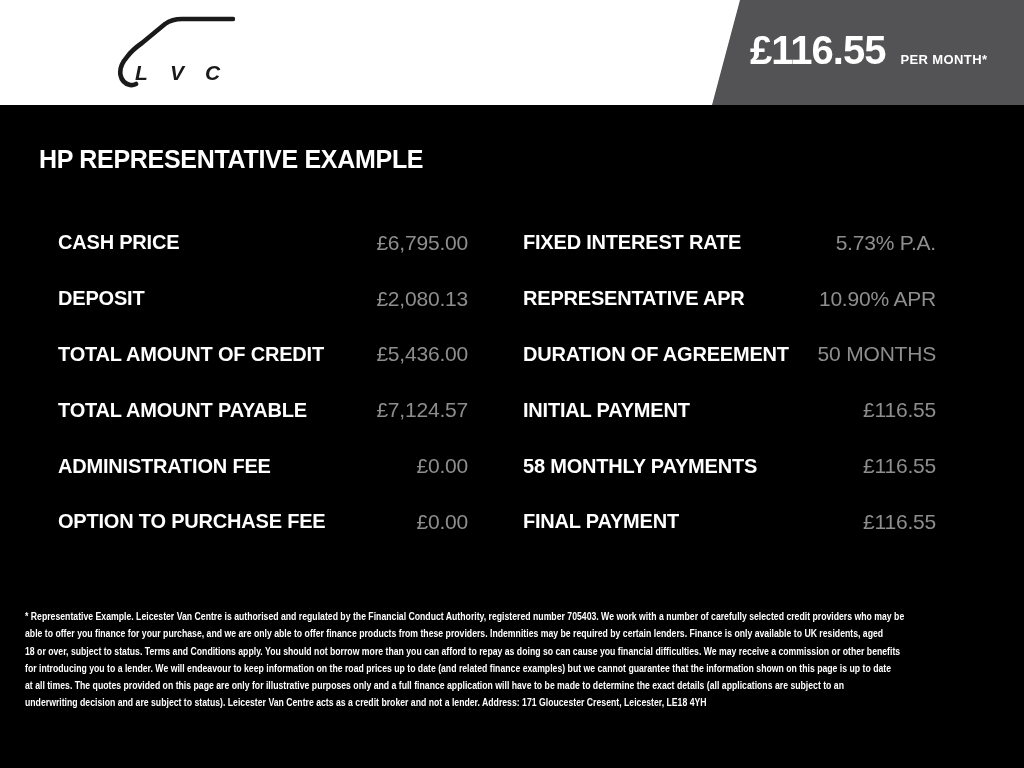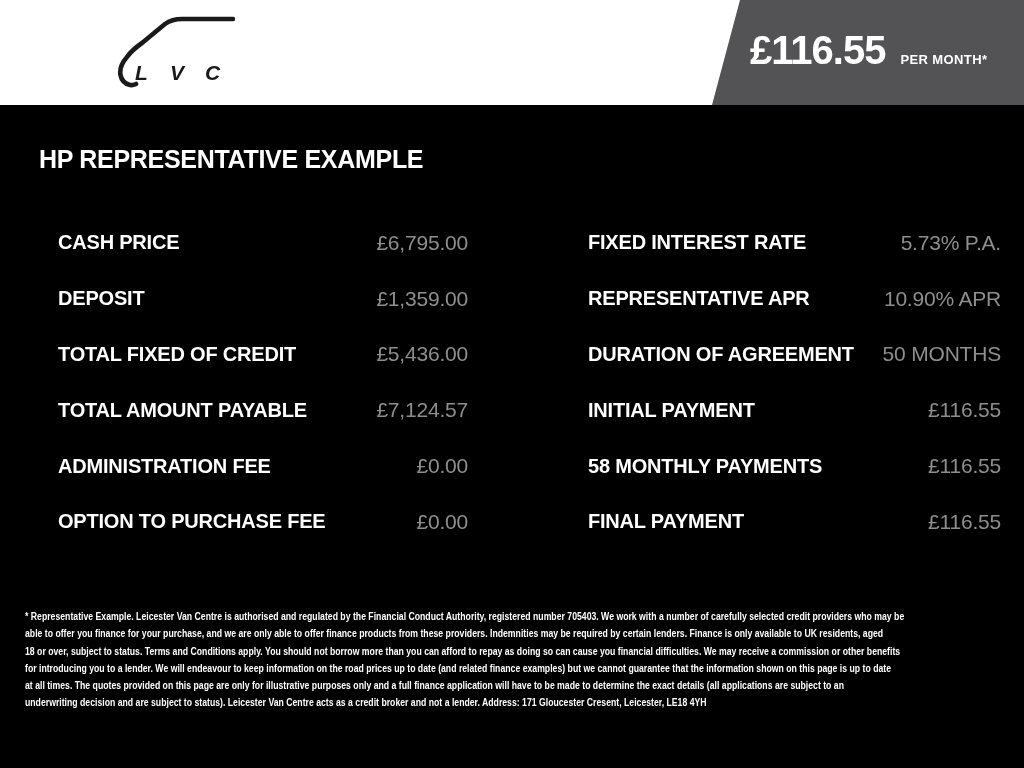--- a/index.html
+++ b/index.html
@@ -55,21 +55,21 @@
     position: absolute; left: 25px; top: 131px;
     margin: 14px;
     color: var(--label_text);
     font-size: 25px; font-weight: bold; letter-spacing: -0.3px;
     line-height: 28px;
   }
 
   
   .col { position: absolute; top: 215px; }
   .col-left  { left: 58px;  width: 410px; }
-  .col-right { left: 588px; width: 413px; }
+  .col-right { left: 523px; width: 413px; }
   .row {
     height: 55.8px;
     display: flex; justify-content: space-between; align-items: center;
   }
   .lbl {
     color: var(--label_text);
     font-size: 20px; font-weight: bold; letter-spacing: -0.2px;
     white-space: nowrap;
     text-align: center;
   }
@@ -112,24 +112,24 @@
 
 <h1 class="page-title">HP REPRESENTATIVE EXAMPLE</h1>
 
 <div class="col col-left">
   <div class="row">
     <span class="lbl">CASH PRICE</span>
     <span class="val">£6,795.00</span>
   </div>
   <div class="row">
     <span class="lbl">DEPOSIT</span>
-    <span class="val">£1,359.00</span>
+    <span class="val">£2,080.13</span>
   </div>
   <div class="row">
-    <span class="lbl">TOTAL FIXED OF CREDIT</span>
+    <span class="lbl">TOTAL AMOUNT OF CREDIT</span>
     <span class="val">£5,436.00</span>
   </div>
   <div class="row">
     <span class="lbl">TOTAL AMOUNT PAYABLE</span>
     <span class="val">£7,124.57</span>
   </div>
   <div class="row">
     <span class="lbl">ADMINISTRATION FEE</span>
     <span class="val">£0.00</span>
   </div>

